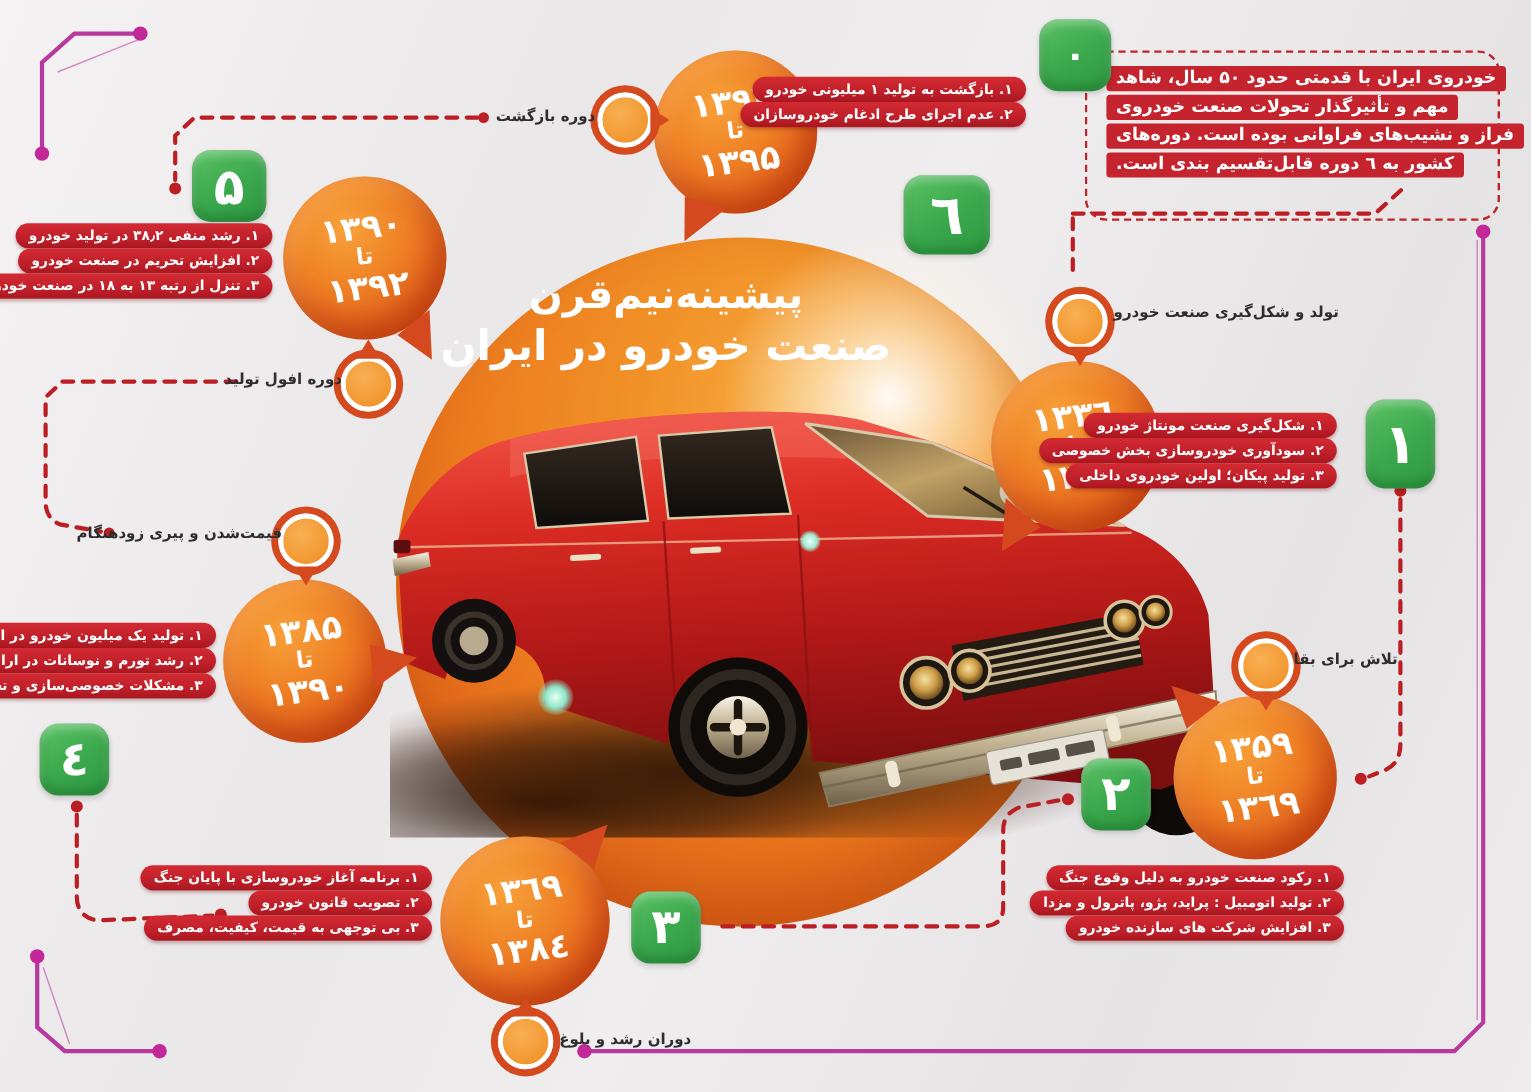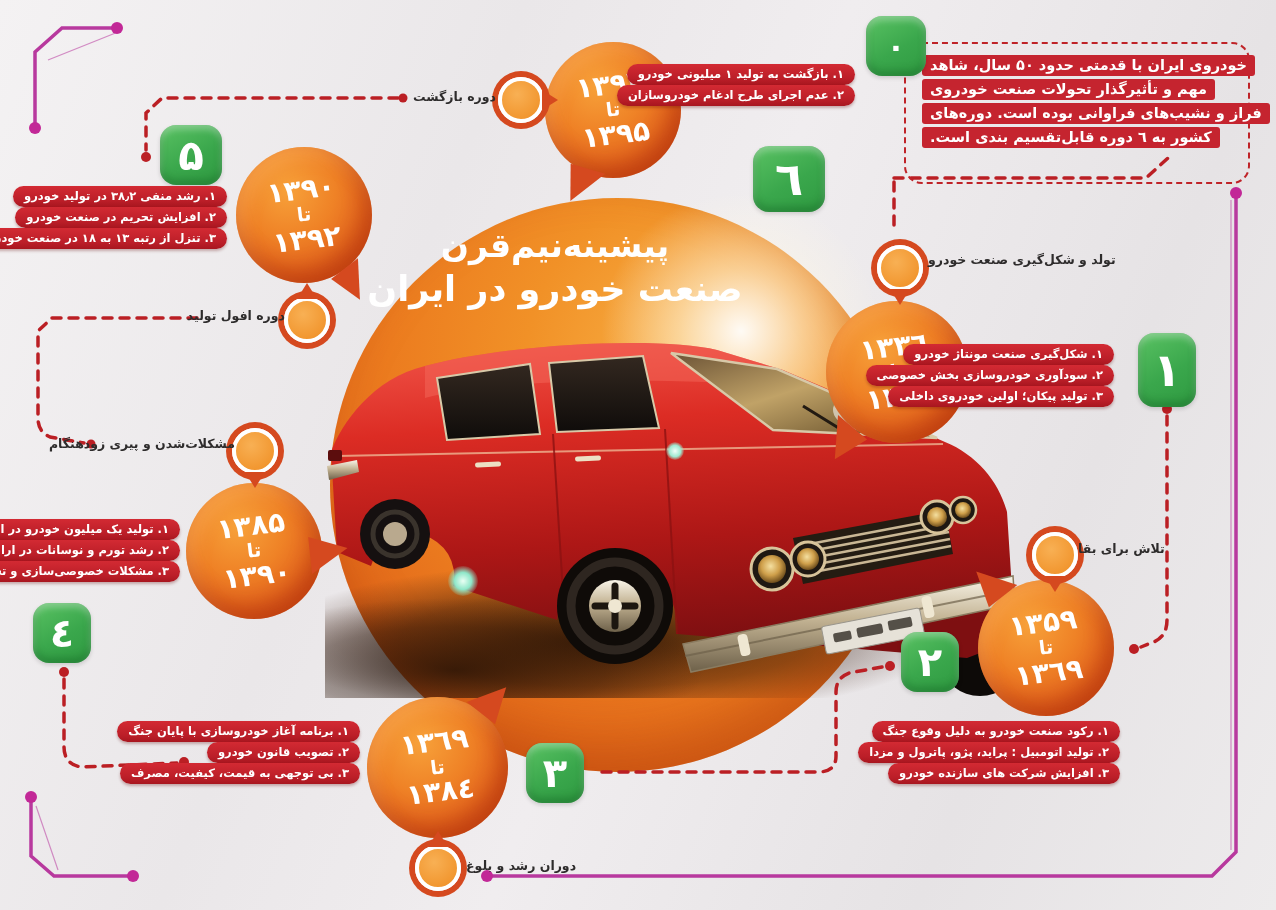--- a/index.html
+++ b/index.html
@@ -310,21 +310,21 @@
   <div class="abs pin tip-right" style="left:498px;top:77px;"></div>
   <div class="abs pin-label" style="right:780px;top:89px;">دوره بازگشت</div>
 
   <div class="abs pin tip-up" style="left:284px;top:297px;"></div>
   <div class="abs pin-label" style="right:991px;top:308px;">دوره افول تولید</div>
 
   <div class="abs pin tip-down" style="left:877px;top:245px;"></div>
   <div class="abs pin-label" style="left:928px;top:252px;">تولد و شکل‌گیری صنعت خودرو</div>
 
   <div class="abs pin tip-down" style="left:232px;top:428px;"></div>
-  <div class="abs pin-label" style="right:1041px;top:436px;">مشکلات‌شدن و پیری زودهنگام</div>
+  <div class="abs pin-label" style="right:1041px;top:436px;">قیمت‌شدن و پیری زودهنگام</div>
 
   <div class="abs pin tip-down" style="left:1032px;top:532px;"></div>
   <div class="abs pin-label" style="left:1078px;top:541px;">تلاش برای بقا</div>
 
   <div class="abs pin tip-up" style="left:415px;top:845px;"></div>
   <div class="abs pin-label" style="left:466px;top:858px;">دوران رشد و بلوغ</div>
 
   <div class="abs pill-group g6">
     <div class="pill">۱. بازگشت به تولید ۱ میلیونی خودرو</div>
     <div class="pill">۲. عدم اجرای طرح ادغام خودروسازان</div>

